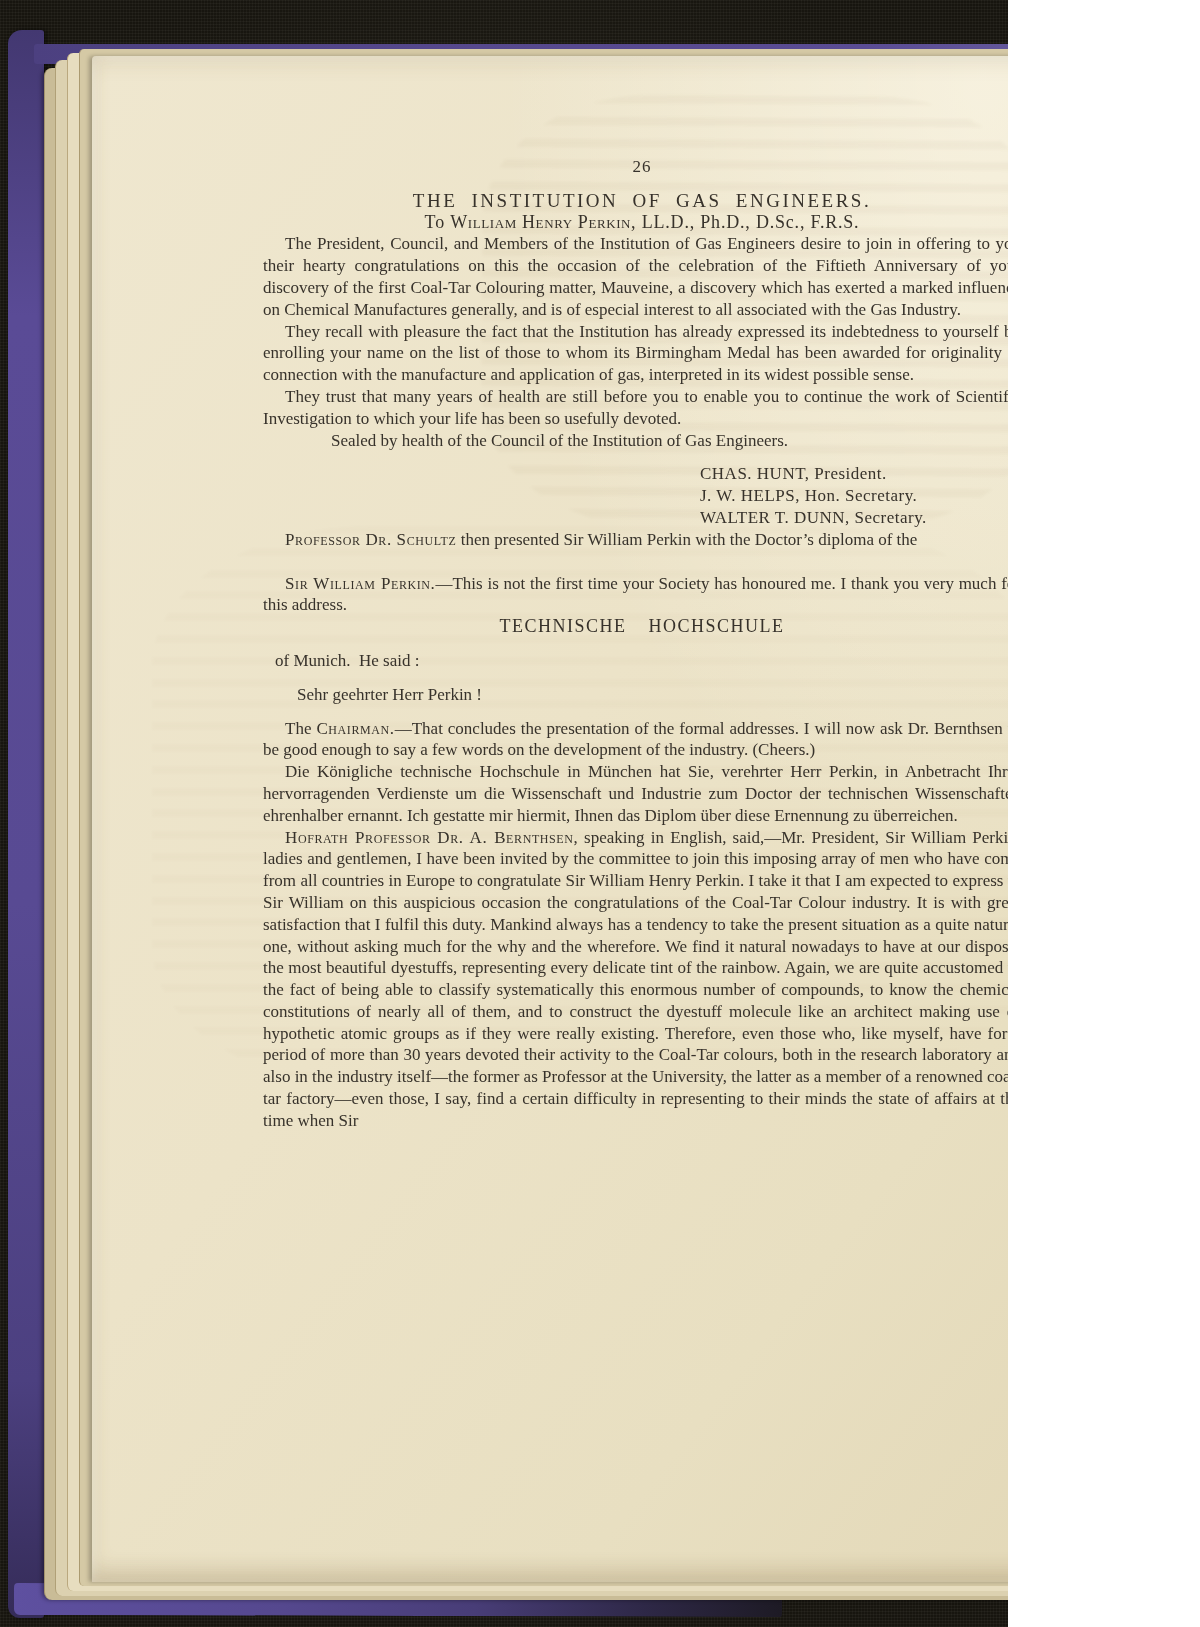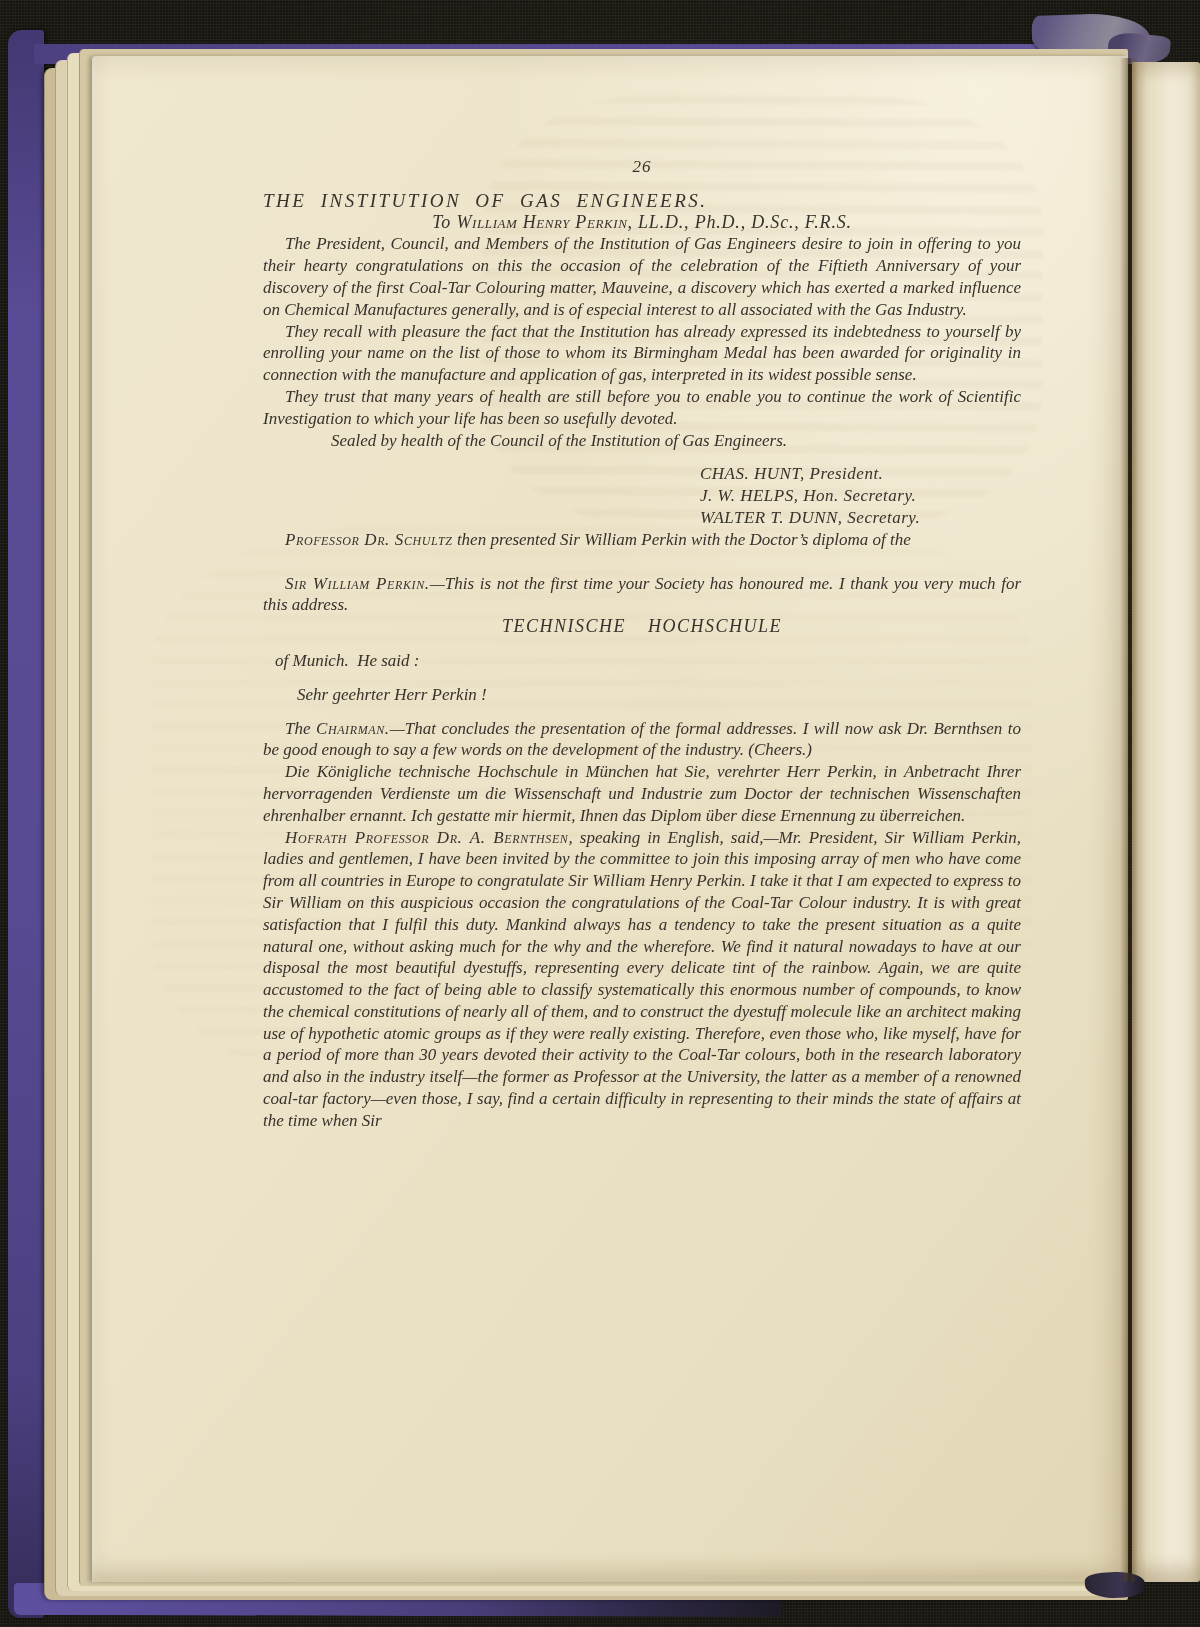--- a/index.html
+++ b/index.html
@@ -9,26 +9,26 @@
     --cover-dark:#3c3263;
     --paper:#ece3c8;
     --paper-deep:#e0d5b2;
     --paper-edge:#cfc2a0;
     --facing-paper:#f0e9d4;
     --ink:#37322b;
   }
   *{box-sizing:border-box;}
   body{margin:0;width:1200px;height:1627px;overflow:hidden;
        font-family:"Liberation Serif","DejaVu Serif",serif;color:var(--ink);}
-  .scene{position:relative;width:1200px;height:1627px;overflow:hidden;
+  .scene{position:relative;width:1008px;height:1627px;overflow:hidden;
     background-color:var(--backdrop);
     background-image:
       radial-gradient(ellipse at 50% 45%, rgba(95,90,75,.16), transparent 72%),
       repeating-linear-gradient(0deg, rgba(225,222,210,.045) 0 1px, transparent 1px 3px),
-      repeating-linear-gradient(90deg, rgba(225,222,210,.035) 0 1px, transparent 1px 3px); font-style: italic;}
+      repeating-linear-gradient(90deg, rgba(225,222,210,.035) 0 1px, transparent 1px 3px);}
 
   
   .cover{position:absolute;
     background-image:
       repeating-linear-gradient(0deg, rgba(255,255,255,.05) 0 1px, transparent 1px 3px),
       repeating-linear-gradient(90deg, rgba(0,0,0,.08) 0 1px, transparent 1px 3px);}
   .cover-left{left:8px;top:30px;width:36px;height:1588px;
     border-radius:14px 3px 3px 12px;
     background-color:var(--cover);
     background-image:linear-gradient(180deg,#433871 0%,#5a4b96 18%,#584a93 55%,#4c4080 85%,#352c58 100%),
@@ -87,21 +87,21 @@
     border-radius:30%;
     background:repeating-linear-gradient(180deg, rgba(125,95,55,.085) 0 8px, transparent 8px 21.8px);}
   .st2{left:60px;top:470px;width:880px;height:560px;opacity:.3;border-radius:25%;
     background:repeating-linear-gradient(180deg, rgba(125,95,55,.08) 0 8px, transparent 8px 21.8px);}
 
   
   .text{position:absolute;left:171px;top:100px;width:758px;
     font-size:17px;line-height:21.8px;text-align:left;}
   .pagenum{text-align:center;margin:0 0 12px;letter-spacing:1px;}
   .intro{margin:0 0 17px;text-indent:22px;}
-  .addr-head{margin:0;font-size:19px;font-weight:normal;text-align:left;
+  .addr-head{margin:0;font-size:19px;font-weight:normal;text-align:center;
     letter-spacing:2.5px;word-spacing:7px;}
   .salutation{margin:0;text-align:center;font-size:18px;letter-spacing:.8px;}
   .para{margin:0;text-align:justify;text-indent:22px;}
   .sealed{margin:0;text-indent:68px;}
   .sigs{margin:12px 0 0 437px;letter-spacing:.5px;}
   .sig{line-height:21.8px;}
   .gap-top{margin-top:22px;}
   .tech-head{margin:0;font-size:18px;font-weight:normal;text-align:center;
     letter-spacing:1.5px;word-spacing:16px;}
   .plain{margin:12px;text-align:left;}

